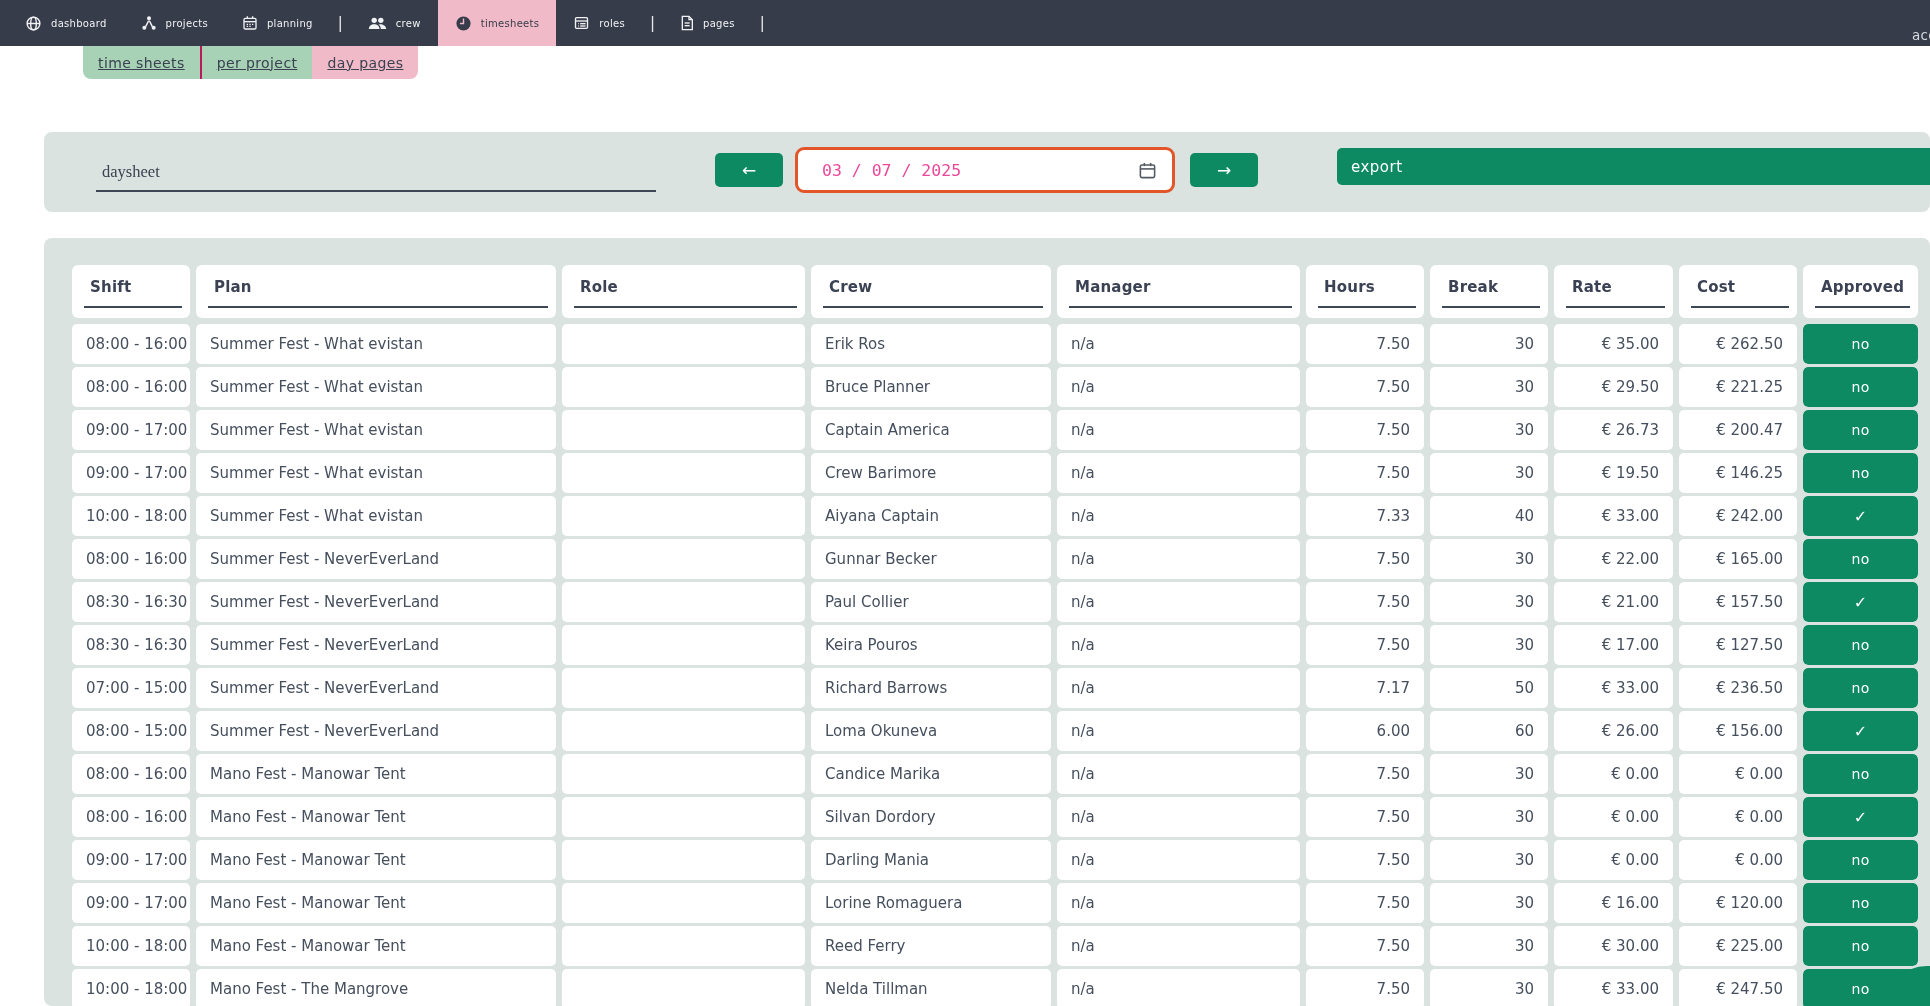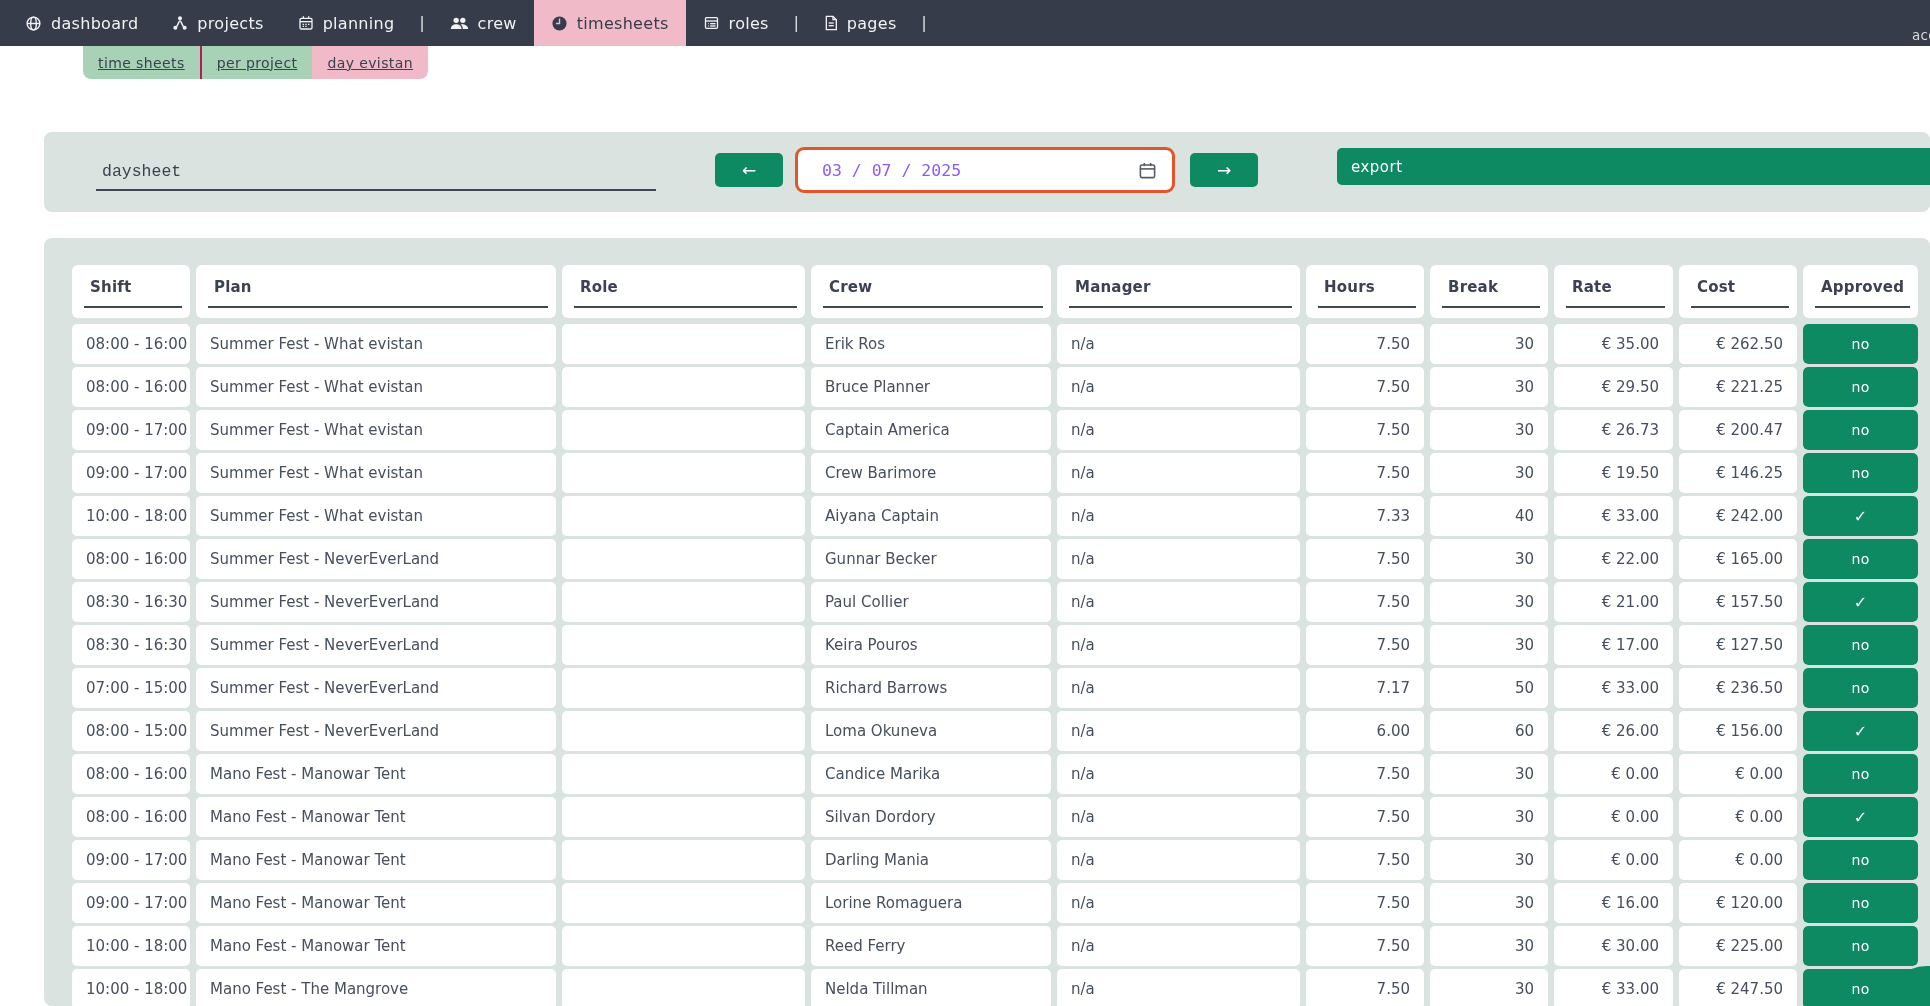--- a/index.html
+++ b/index.html
@@ -11,21 +11,21 @@
     color:#3a4150;
   }
 
   
   .navbar {
     position:absolute; top:0; left:0; width:1930px; height:46px;
     background:#363c49; display:flex; align-items:stretch; color:#f1f2f4;
   }
   .nav-item {
     display:flex; align-items:center; gap:9px; padding:0 17px;
-    font-size:16px; letter-spacing:.3px; cursor:pointer; white-space:nowrap;
+    font-size:10px; letter-spacing:.3px; cursor:pointer; white-space:nowrap;
   }
   .nav-item:first-child { margin-left:8px; }
   .nav-item.active { background:#f1bac8; color:#363c49; }
   .nav-divider { display:flex; align-items:center; padding:0 8px; font-size:15px; color:#e8eaec; }
   .nicon { display:flex; align-items:center; }
   .nicon svg { display:block; }
   .nav-account {
     position:absolute; right:-6px; top:27px; font-size:13.5px; color:#d7dade; letter-spacing:.3px;
   }
 
@@ -43,35 +43,35 @@
   .subtab.pink { background:#f1bac8; }
 
   
   .toolbar {
     position:absolute; left:44px; top:132px; width:1886px; height:80px;
     background:#dbe3e1; border-radius:8px;
   }
   .sheet-field {
     position:absolute; left:52px; top:24px; width:560px;
     border:none; border-bottom:2px solid #3e4756; background:transparent;
-    font-family:Liberation Mono, monospace; font-size:16.5px; color:#3a4150; padding:6px 2px 8px 6px;
+    font-family:Liberation Serif, serif; font-size:16.5px; color:#3a4150; padding:6px 2px 8px 6px;
   }
   .nav-btn {
     position:absolute; width:68px; height:34px; border:none; border-radius:5px;
     background:#0d8a61; color:#fff; font-size:17px; cursor:pointer;
     display:flex; align-items:center; justify-content:center; font-family:inherit;
   }
   .btn-prev { left:671px; top:21px; }
   .btn-next { left:1146px; top:21px; }
   .date-field {
     position:absolute; left:751px; top:15px; width:380px; height:46px;
     background:#fff; border:3px solid #e2562a; border-radius:9px;
     display:flex; align-items:center; padding:0 15px 0 24px;
     font-family:"DejaVu Sans Mono","Liberation Mono",monospace;
-    font-size:16.5px; color:#8b5cf6; cursor:text;
+    font-size:16.5px; color:#ec4899; cursor:text;
   }
   .cal-icon { margin-left:auto; display:flex; }
   .export-btn {
     position:absolute; left:1293px; top:16px; width:622px; height:37px;
     background:#0d8a61; border:none; border-radius:5px; color:#fff;
     font-size:15px; letter-spacing:.5px; font-family:inherit; cursor:pointer;
     display:flex; align-items:center; padding-left:14px;
   }
 
   
@@ -198,21 +198,21 @@
     </span>
     <span>pages</span>
   </div>
   <span class="nav-divider">|</span>
   <span class="nav-account">acc</span>
 </div>
 
 <div class="subtabs">
   <div class="subtab green">time sheets</div>
   <div class="subtab green">per project</div>
-  <div class="subtab pink">day evistan</div>
+  <div class="subtab pink">day pages</div>
 </div>
 
 <div class="toolbar">
   <input class="sheet-field" value="daysheet" style="">
   <button class="nav-btn btn-prev">
     <span>←</span>
   </button>
   <div class="date-field">
     <span>03 / 07 / 2025</span>
     <span class="cal-icon">

